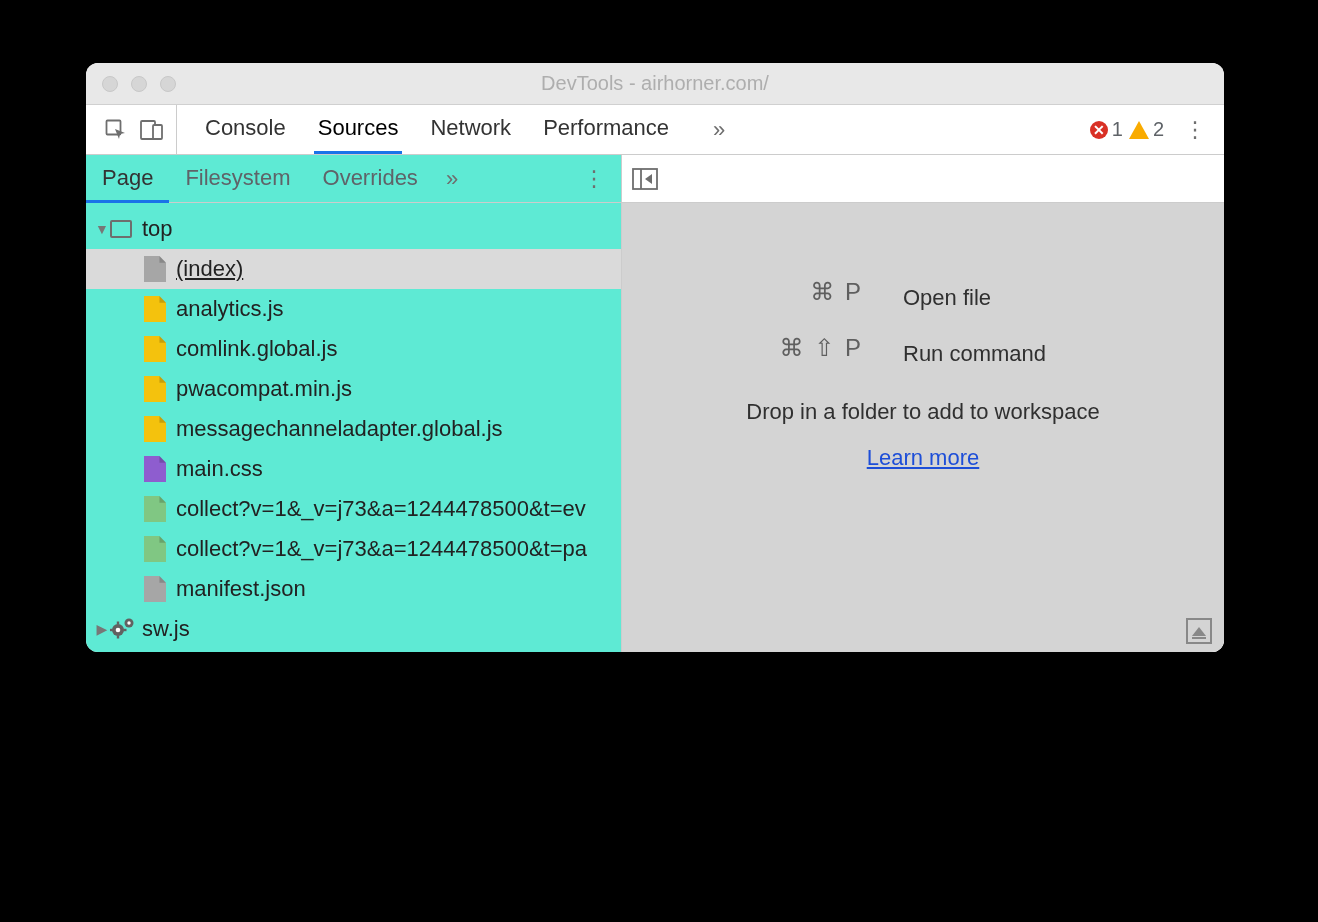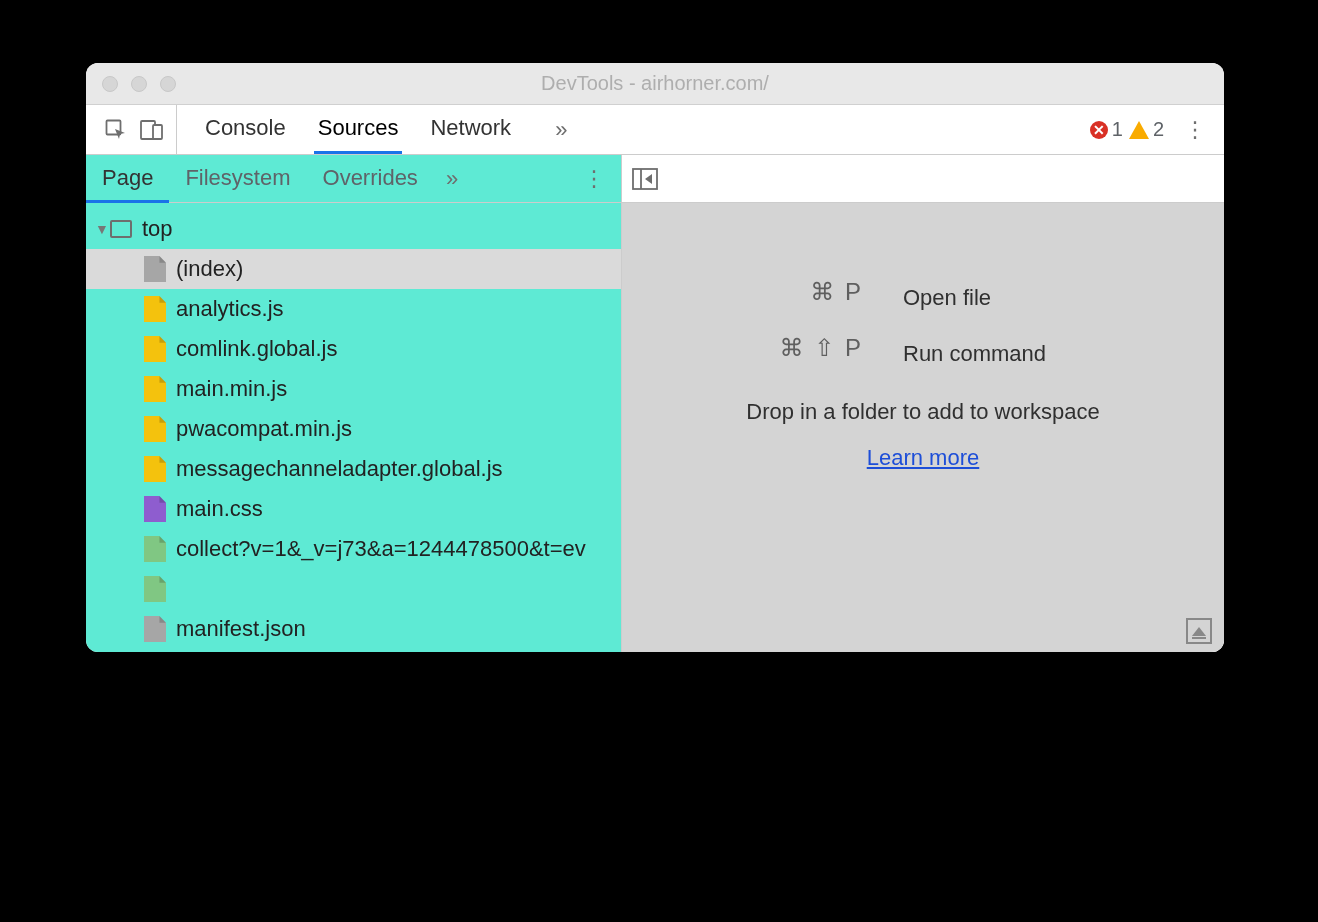--- a/index.html
+++ b/index.html
@@ -206,21 +206,21 @@
     font-size: 22px;
     color: #222;
     white-space: nowrap;
   }
   .tree-row {
     display: flex;
     align-items: center;
     height: 40px;
     cursor: pointer;
   }
-  .tree-row.selected { background: #dadada; }
+  .tree-row.selected { background: #dadada; text-decoration: underline; }
   .tree-indent { flex: 0 0 auto; }
   .disclosure {
     width: 16px;
     color: #777;
     font-size: 14px;
     text-align: center;
     flex: 0 0 auto;
   }
   .tree-icon {
     width: 22px;
@@ -362,20 +362,21 @@
         <svg width="24" height="22" viewBox="0 0 24 22" fill="none" stroke="currentColor" stroke-width="1.8">
           <rect x="1" y="2" width="14" height="18" rx="1"></rect>
           <rect x="13" y="6" width="9" height="14" rx="1" fill="#fff"></rect>
         </svg>
       </div>
     </div>
     <div class="main-tab-list">
       <div class="main-tab">Console</div>
       <div class="main-tab active">Sources</div>
       <div class="main-tab">Network</div>
+      <div class="main-tab">Performance</div>
       <div class="main-tab-overflow">»</div>
     </div>
     <div class="status-area">
       <div class="err-badge">
         <div class="err-circle">✕</div>
         <span>1</span>
       </div>
       <div class="warn-badge">
         <div class="warn-tri"></div>
         <span>2</span>
@@ -427,34 +428,27 @@
               <div class="tree-icon">
                 <div class="file-shape" style="--fc:#f4c20d"></div>
               </div>
               <div class="tree-label">comlink.global.js</div>
             </div>
             <div class="tree-row">
               <div class="tree-indent" style="width:58px"></div>
               <div class="tree-icon">
                 <div class="file-shape" style="--fc:#f4c20d"></div>
               </div>
-              <div class="tree-label">main.min.js</div>
+              <div class="tree-label">pwacompat.min.js</div>
             </div>
             <div class="tree-row">
               <div class="tree-indent" style="width:58px"></div>
               <div class="tree-icon">
                 <div class="file-shape" style="--fc:#f4c20d"></div>
               </div>
-              <div class="tree-label">pwacompat.min.js</div>
-            </div>
-            <div class="tree-row">
-              <div class="tree-indent" style="width:58px"></div>
-              <div class="tree-icon">
-                <div class="file-shape" style="--fc:#f4c20d"></div>
-              </div>
               <div class="tree-label">messagechanneladapter.global.js</div>
             </div>
             <div class="tree-row">
               <div class="tree-indent" style="width:58px"></div>
               <div class="tree-icon">
                 <div class="file-shape" style="--fc:#8e5dcf"></div>
               </div>
               <div class="tree-label">main.css</div>
             </div>
             <div class="tree-row">
@@ -462,20 +456,21 @@
               <div class="tree-icon">
                 <div class="file-shape" style="--fc:#80c783"></div>
               </div>
               <div class="tree-label">collect?v=1&amp;_v=j73&amp;a=1244478500&amp;t=ev</div>
             </div>
             <div class="tree-row">
               <div class="tree-indent" style="width:58px"></div>
               <div class="tree-icon">
                 <div class="file-shape" style="--fc:#80c783"></div>
               </div>
+              <div class="tree-label">collect?v=1&amp;_v=j73&amp;a=1244478500&amp;t=pa</div>
             </div>
             <div class="tree-row">
               <div class="tree-indent" style="width:58px"></div>
               <div class="tree-icon">
                 <div class="file-shape" style="--fc:#a6a6a6"></div>
               </div>
               <div class="tree-label">manifest.json</div>
             </div>
           </div>
 

